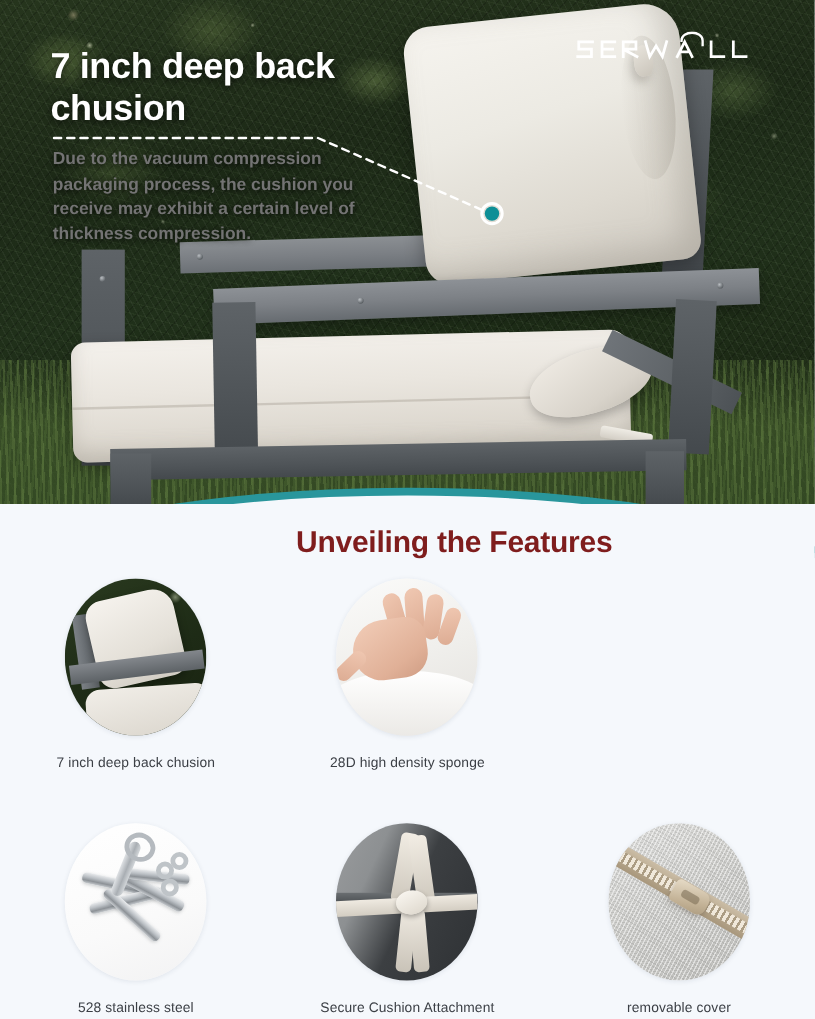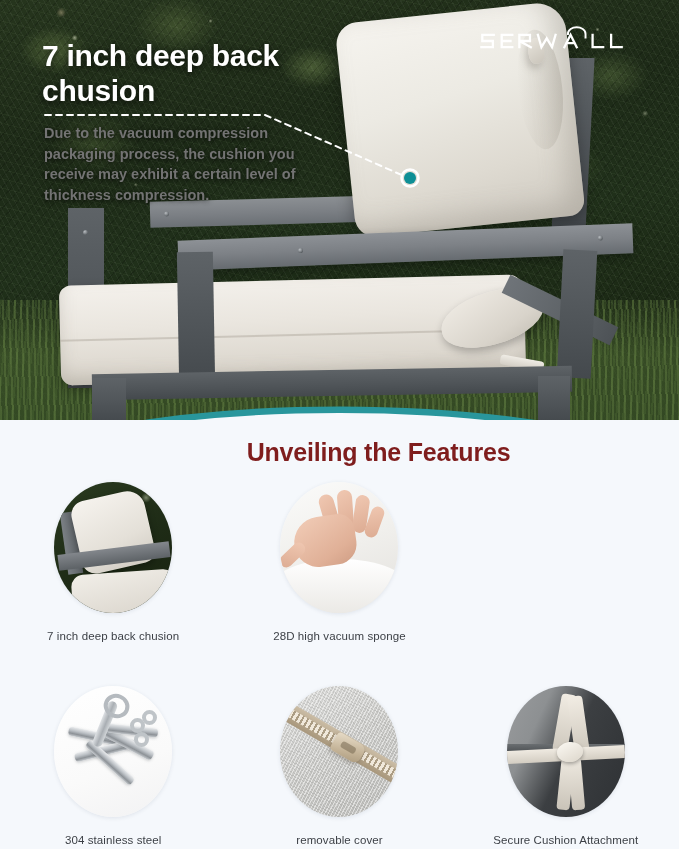--- a/index.html
+++ b/index.html
@@ -429,61 +429,61 @@
         <div class="cell">
           <div class="thumb t-sponge">
             <div class="wave"></div>
             <div class="fin f1"></div>
               <div class="fin f2"></div>
             <div class="fin f3"></div>
               <div class="fin f4"></div>
             <div class="palm"></div>
               <div class="fin th"></div>
           </div>
-          <div class="caption">28D high vacuum sponge</div>
+          <div class="caption">28D high density sponge</div>
         </div>
 
       </div>
 
       <div class="row row2">
 
         <div class="cell">
           <div class="thumb t-steel">
             <div class="bolt b1"></div>
               <div class="bolt b2"></div>
             <div class="bolt b3"></div>
               <div class="bolt b4"></div>
             <div class="bolt b5"></div>
               <div class="wr"></div>
             <div class="wash w1"></div>
               <div class="wash w2"></div>
               <div class="wash w3"></div>
           </div>
-          <div class="caption">304 stainless steel</div>
-        </div>
-
-        <div class="cell">
-          <div class="thumb t-zip">
-            <div class="tape"></div>
-              <div class="teeth"></div>
-              <div class="slider"></div>
-          </div>
-          <div class="caption">removable cover</div>
+          <div class="caption">528 stainless steel</div>
         </div>
 
         <div class="cell">
           <div class="thumb t-tie">
             <div class="edge"></div>
               <div class="v1"></div>
               <div class="v2"></div>
             <div class="band"></div>
               <div class="tail1"></div>
               <div class="tail2"></div>
             <div class="knot"></div>
           </div>
           <div class="caption">Secure Cushion Attachment</div>
         </div>
 
+        <div class="cell">
+          <div class="thumb t-zip">
+            <div class="tape"></div>
+              <div class="teeth"></div>
+              <div class="slider"></div>
+          </div>
+          <div class="caption">removable cover</div>
+        </div>
+
       </div>
     </div>
   </div>
 
 </div>
 
 </body></html>

